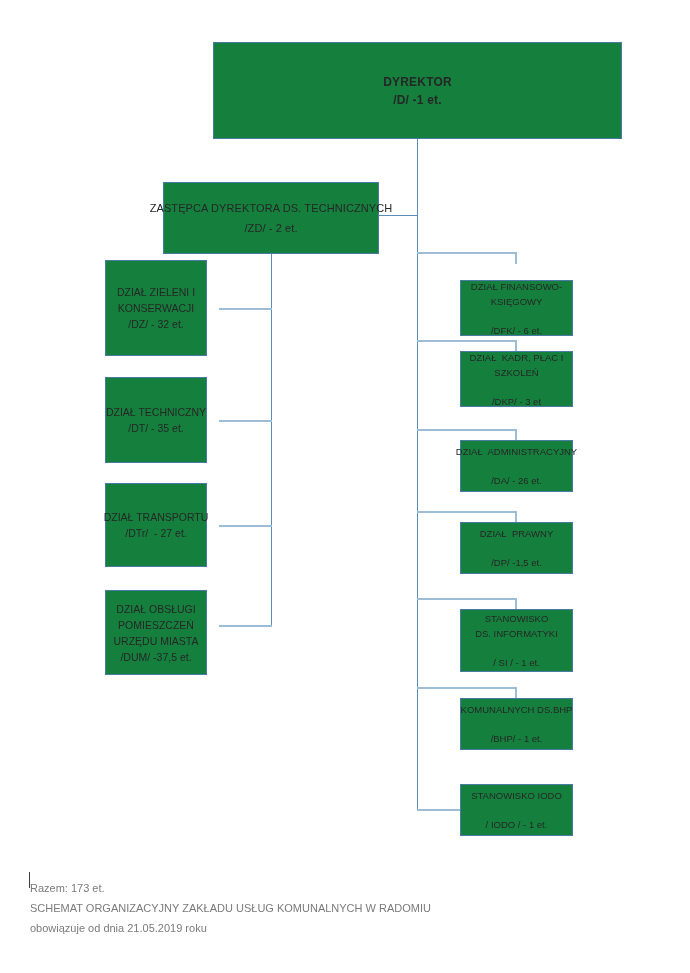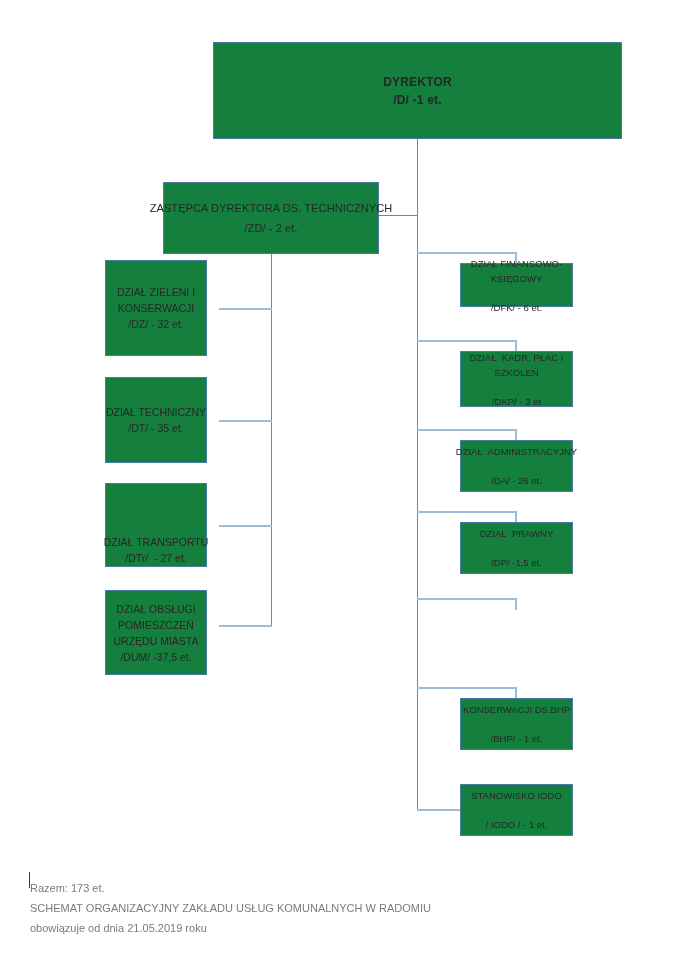--- a/index.html
+++ b/index.html
@@ -67,32 +67,32 @@
 
   
   .left-node {
     left: 105px;
     width: 102px;
     font-size: 10.5px;
   }
   .left-node .line { line-height: 16px; }
   #node-dz  { top: 260px; height: 96px; }
   #node-dt  { top: 377px; height: 86px; }
-  #node-dtr { top: 483px; height: 84px; justify-content: flex-end; }
+  #node-dtr { top: 483px; height: 84px; }
   #node-dum { top: 590px; height: 85px; }
 
   
   .right-node {
     left: 460px;
     width: 113px;
     font-size: 9.5px;
   }
   .right-node .line { line-height: 15px; }
   .right-node .line.gap { margin-top: 14px; }
-  #node-dfk  { top: 263px; height: 44px; }
+  #node-dfk  { top: 280px; height: 56px; }
   #node-dkp  { top: 351px; height: 56px; }
   #node-da   { top: 440px; height: 52px; }
   #node-dp   { top: 522px; height: 52px; }
   #node-si   { top: 609px; height: 63px; }
   #node-bhp  { top: 698px; height: 52px; }
   #node-iodo { top: 784px; height: 52px; }
 
   
   .conn {
     position: absolute;
@@ -214,23 +214,28 @@
   <div class="node right-node" id="node-da">
     <span class="line">DZIAŁ  ADMINISTRACYJNY</span>
     <span class="line gap">/DA/ - 26 et.</span>
   </div>
 
   <div class="node right-node" id="node-dp">
     <span class="line">DZIAŁ  PRAWNY</span>
     <span class="line gap">/DP/ -1,5 et.</span>
   </div>
 
+  <div class="node right-node" id="node-si">
+    <span class="line">STANOWISKO</span>
+    <span class="line">DS. INFORMATYKI</span>
+    <span class="line gap">/ SI / - 1 et.</span>
+  </div>
 
   <div class="node right-node" id="node-bhp">
-    <span class="line">KONSERWACJI DS.BHP</span>
+    <span class="line">KOMUNALNYCH DS.BHP</span>
     <span class="line gap">/BHP/ - 1 et.</span>
   </div>
 
   <div class="node right-node" id="node-iodo">
     <span class="line">STANOWISKO IODO</span>
     <span class="line gap">/ IODO / - 1 et.</span>
   </div>
 
   <div id="text-caret"></div>
   <div id="footer-block">

